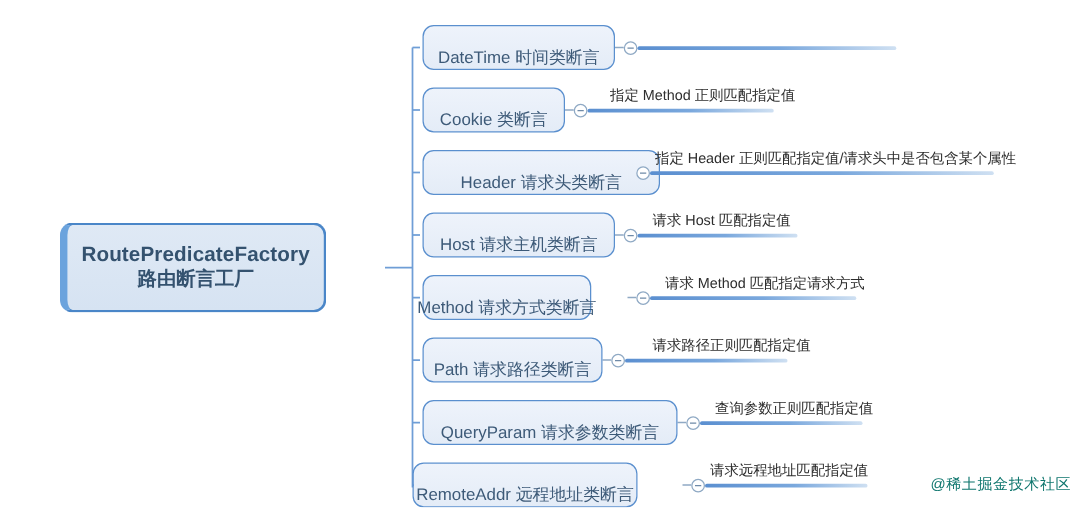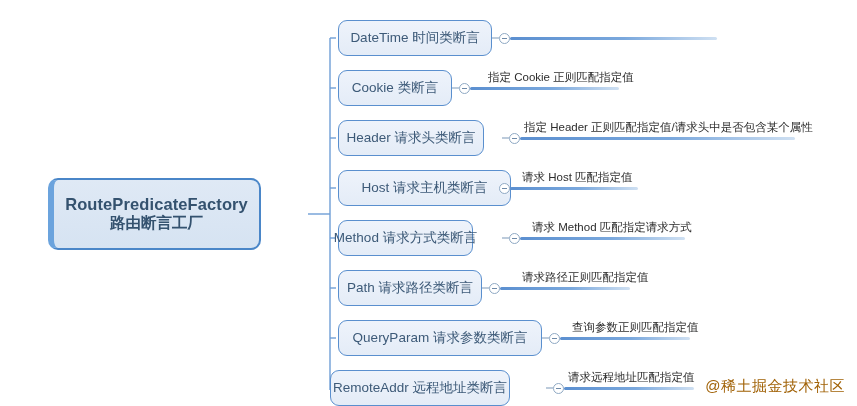--- a/index.html
+++ b/index.html
@@ -58,21 +58,21 @@
 
   
   .node {
     position: absolute;
     box-sizing: border-box;
     height: 36px;
     border: 1.6px solid #5a8fce;
     border-radius: 9px;
     background: linear-gradient(180deg, #eef3fb 0%, #e4ecf7 100%);
     display: flex;
-    align-items: center;
+    align-items: flex-end;
     justify-content: center;
     padding: 0 14px;
     color: #3d5a78;
     font-size: 13.5px;
     white-space: nowrap;
   }
 
   
   .toggle {
     position: absolute;
@@ -104,24 +104,24 @@
   .anno-rule {
     position: absolute;
     height: 3px;
     border-radius: 2px;
     background: linear-gradient(90deg, #5b8fd0 0%, #7aa8dd 55%, #cfe0f2 100%);
   }
 
   
   .watermark {
     position: absolute;
-    right: 12px;
+    right: 0;
     bottom: 10px;
-    font-size: 15px;
-    color: #a16207;
+    font-size: 12px;
+    color: #0f766e;
     white-space: nowrap;
     letter-spacing: 0.5px;
   }
 </style>
 </head>
 <body>
 
 <div id="canvas">
 
   <svg id="wires" viewBox="0 0 857 406" xmlns="http://www.w3.org/2000/svg">
@@ -157,31 +157,31 @@
   <div class="node" style="left:338px; top:20px; width:154px;">
     <span>DateTime 时间类断言</span>
   </div>
   <div class="toggle" style="left:499px; top:32.5px;"></div>
   <div class="anno-rule" style="left:510px; top:37px; width:207px;"></div>
 
   <div class="node" style="left:338px; top:70px; width:114px;">
     <span>Cookie 类断言</span>
   </div>
   <div class="toggle" style="left:459px; top:82.5px;"></div>
-  <div class="anno" style="left:488px; top:72px;">指定 Cookie 正则匹配指定值</div>
+  <div class="anno" style="left:488px; top:72px;">指定 Method 正则匹配指定值</div>
   <div class="anno-rule" style="left:470px; top:87px; width:149px;"></div>
 
-  <div class="node" style="left:338px; top:120px; width:146px;">
+  <div class="node" style="left:338px; top:120px; width:190px;">
     <span>Header 请求头类断言</span>
   </div>
   <div class="toggle" style="left:509px; top:132.5px;"></div>
   <div class="anno" style="left:524px; top:122px;">指定 Header 正则匹配指定值/请求头中是否包含某个属性</div>
   <div class="anno-rule" style="left:520px; top:137px; width:275px;"></div>
 
-  <div class="node" style="left:338px; top:170px; width:173px;">
+  <div class="node" style="left:338px; top:170px; width:154px;">
     <span>Host 请求主机类断言</span>
   </div>
   <div class="toggle" style="left:499px; top:182.5px;"></div>
   <div class="anno" style="left:522px; top:172px;">请求 Host 匹配指定值</div>
   <div class="anno-rule" style="left:510px; top:187px; width:128px;"></div>
 
   <div class="node" style="left:338px; top:220px; width:135px;">
     <span>Method 请求方式类断言</span>
   </div>
   <div class="toggle" style="left:509px; top:232.5px;"></div>

